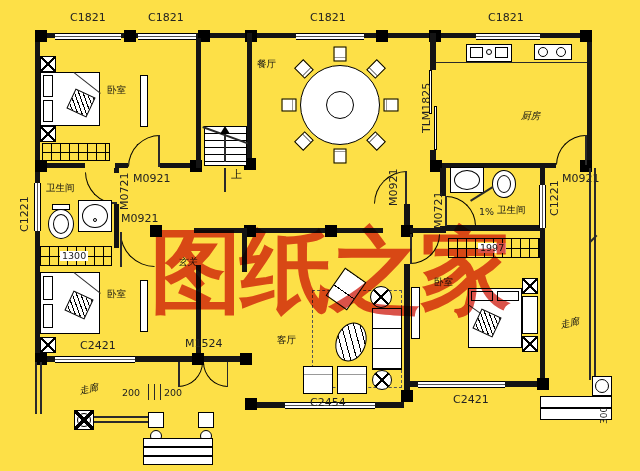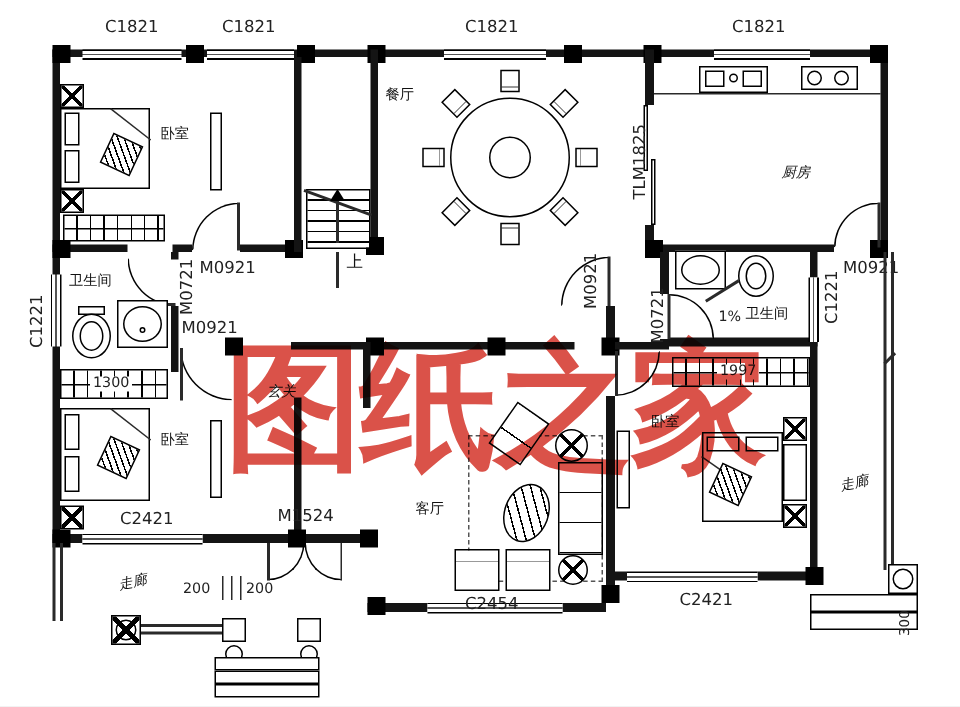--- a/index.html
+++ b/index.html
@@ -1,16 +1,16 @@
 <!DOCTYPE html>
 <html><head>
 <meta charset="utf-8">
 <style>
   html,body{margin:0;padding:0;background:#e9e9e9;}
-  #stage{position:relative;width:640px;height:471px;background:#ffffff;overflow:hidden;
+  #stage{position:relative;width:640px;height:471px;background:#fde047;overflow:hidden;
          font-family:"DejaVu Sans","Liberation Sans",sans-serif;color:#1a1a1a;}
   #stage *{box-sizing:border-box;position:absolute;}
   .w{background:#141414;}                       
   .t{background:#2a2a2a;}                       
   .c{width:12px;height:12px;background:#000;}   
   .wh{height:7px;background:linear-gradient(to bottom,#000 0 1px,#fff 1px 3px,#555 3px 4px,#fff 4px 6px,#000 6px 7px);}
   .wv{width:7px;background:linear-gradient(to right,#000 0 1px,#fff 1px 3px,#555 3px 4px,#fff 4px 6px,#000 6px 7px);}
   .lb{font-size:11px;white-space:nowrap;color:#222;line-height:1;}
   .rm{font-size:9.5px;white-space:nowrap;color:#111;line-height:1;}
   .dm{font-size:9.5px;white-space:nowrap;color:#222;line-height:1;}

